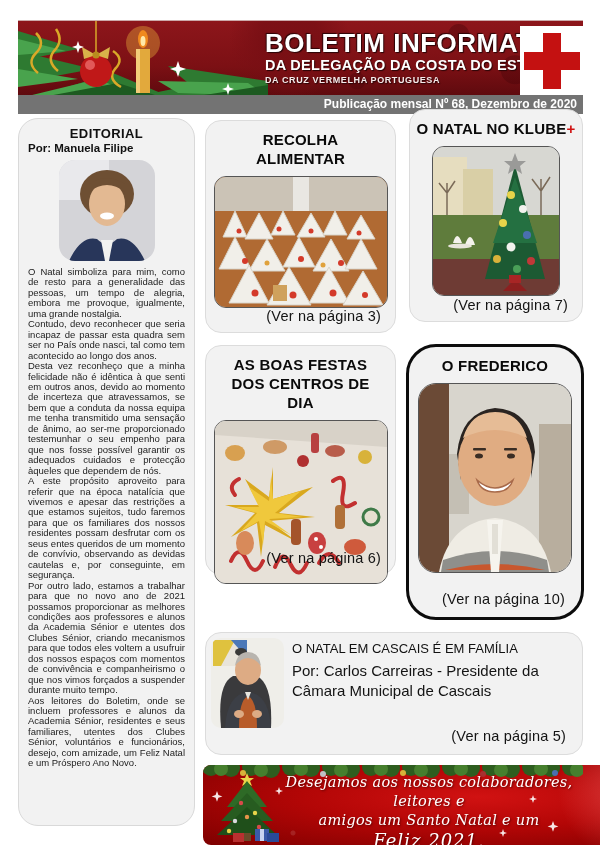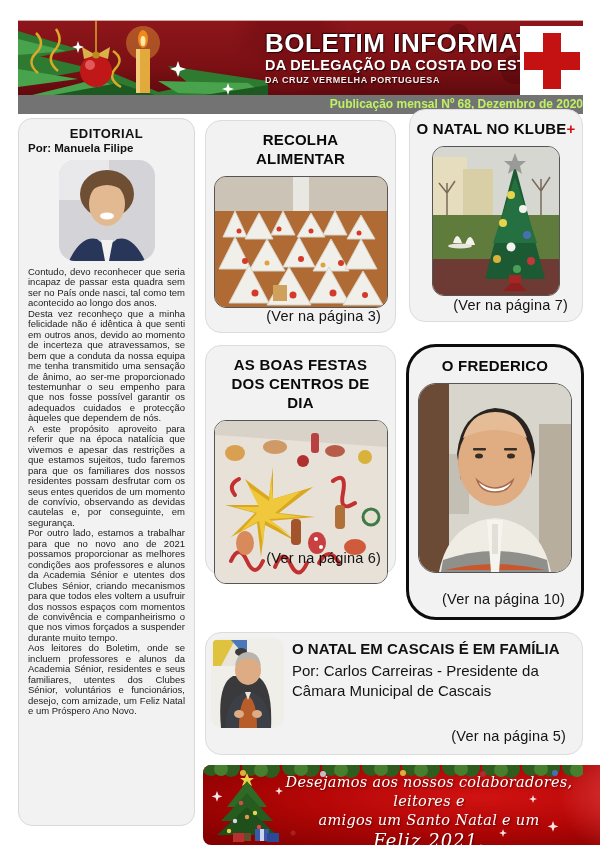--- a/index.html
+++ b/index.html
@@ -34,22 +34,22 @@
   }
   .cross-box{
     position:absolute;right:0;top:5px;width:63px;height:70px;background:#ffffff;
     display:flex;align-items:center;justify-content:center;
   }
   .redcross{position:relative;width:56px;height:56px;}
   .redcross:before{content:"";position:absolute;left:0;top:19px;width:56px;height:18px;background:#c41111;}
   .redcross:after{content:"";position:absolute;left:19px;top:0;width:18px;height:56px;background:#c41111;}
   .pub-bar{
     position:absolute;left:18px;top:95px;width:565px;height:19px;background:#737373;
-    color:#bef264;font-weight:bold;font-size:12px;line-height:19px;text-align:right;
-    box-sizing:border-box;
+    color:#ffffff;font-weight:bold;font-size:12px;line-height:19px;text-align:right;
+    padding-right:6px;box-sizing:border-box;
   }
   
   .card{
     position:absolute;background:#f2f2f2;border:1px solid #dcdcdc;border-radius:16px;
     box-sizing:border-box;
   }
   .card-title{
     font-weight:bold;font-size:15px;line-height:19px;text-align:center;color:#0a0a0a;
     padding-top:9px;letter-spacing:.2px;
   }
@@ -57,39 +57,39 @@
   .caption{
     position:absolute;bottom:8px;right:14px;font-size:14.5px;color:#141414;letter-spacing:.2px;
   }
   .photo{
     display:block;margin:8px auto 0 auto;border-radius:12px;border:1px solid #555;
     overflow:hidden;background:#ddd;
   }
   
   .editorial{
     position:absolute;left:18px;top:118px;width:177px;height:708px;
-    background:#f2f2f2;border:1px solid #d9d9d9;border-radius:14px;box-sizing:border-box;
+    background:#f2f2f2;border:1px solid #d9d9d9;border-radius:20px;box-sizing:border-box;
     padding:7px 9px;
   }
   .ed-title{font-weight:bold;font-size:13px;text-align:center;letter-spacing:.4px;}
   .ed-byline{font-weight:bold;font-size:11.5px;margin-top:1px;}
   .ed-photo{margin:6px auto 6px auto;width:96px;height:101px;border-radius:16px;overflow:hidden;display:block;}
   .ed-text{font-size:9.5px;line-height:10.45px;text-align:justify;color:#1c1c1c;}
   .ed-text p{margin:0;}
   
   #card-recolha{left:205px;top:120px;width:191px;height:213px;}
   #card-klube{left:409px;top:109px;width:174px;height:213px;}
   #card-boas{left:205px;top:345px;width:191px;height:230px;}
   #card-frederico{left:406px;top:344px;width:178px;height:276px;border:3px solid #0c0c0c;border-radius:30px;}
   #card-cascais{left:205px;top:632px;width:378px;height:123px;}
   .cascais-photo{
     position:absolute;left:5px;top:5px;width:73px;height:90px;border-radius:10px;overflow:hidden;
   }
   .cascais-body{position:absolute;left:86px;top:6px;width:286px;}
-  .cascais-title{font-weight:bold;font-size:15px;line-height:20px;}
+  .cascais-title{font-weight:normal;font-size:13px;line-height:20px;}
   .cascais-byline{font-size:15px;line-height:20px;margin-top:2px;color:#141414;}
   
   .footer-banner{
     position:absolute;left:203px;top:765px;width:460px;height:80px;border-radius:8px;
     background:
       radial-gradient(circle at 18% 85%, rgba(255,255,255,.12) 0 2px, transparent 3px),
       radial-gradient(circle at 85% 30%, rgba(255,120,120,.25) 0 30px, transparent 70px),
       radial-gradient(ellipse at 55% 40%, #d11212 0%, #b30606 45%, #7d0000 100%);
     overflow:hidden;
     padding-left:40px;
@@ -171,20 +171,21 @@
     <rect width="96" height="101" fill="#d4d4d8"></rect>
     <rect width="50" height="40" fill="#e9e9ec"></rect>
     <ellipse cx="48" cy="34" rx="27" ry="24" fill="#6e4f33"></ellipse>
     <ellipse cx="48" cy="44" rx="18" ry="22" fill="#e3b992"></ellipse>
     <path d="M30,32 q18,-14 36,0 l0,-8 q-18,-12 -36,0 z" fill="#6e4f33"></path>
     <ellipse cx="48" cy="56" rx="7" ry="3.4" fill="#fff"></ellipse>
     <path d="M10,101 q12,-26 28,-22 q10,10 20,0 q16,-4 28,22 z" fill="#28365a"></path>
     <polygon points="42,80 54,80 50,101 46,101" fill="#f2f2f0"></polygon>
   </svg>
   <div class="ed-text">
+    <p>O Natal simboliza para mim, como de resto para a generalidade das pessoas, um tempo de alegria, embora me provoque, igualmente, uma grande nostalgia.</p>
     <p>Contudo, devo reconhecer que seria incapaz de passar esta quadra sem ser no País onde nasci, tal como tem acontecido ao longo dos anos.</p>
     <p>Desta vez reconheço que a minha felicidade não é idêntica à que senti em outros anos, devido ao momento de incerteza que atravessamos, se bem que a conduta da nossa equipa me tenha transmitido uma sensação de ânimo, ao ser-me proporcionado testemunhar o seu empenho para que nos fosse possível garantir os adequados cuidados e protecção àqueles que dependem de nós.</p>
     <p>A este propósito aproveito para referir que na época natalícia que vivemos e apesar das restrições a que estamos sujeitos, tudo faremos para que os familiares dos nossos residentes possam desfrutar com os seus entes queridos de um momento de convívio, observando as devidas cautelas e, por conseguinte, em segurança.</p>
     <p>Por outro lado, estamos a trabalhar para que no novo ano de 2021 possamos proporcionar as melhores condições aos professores e alunos da Academia Sénior e utentes dos Clubes Sénior, criando mecanismos para que todos eles voltem a usufruir dos nossos espaços com momentos de convivência e companheirismo o que nos vimos forçados a suspender durante muito tempo.</p>
     <p>Aos leitores do Boletim, onde se incluem professores e alunos da Academia Sénior, residentes e seus familiares, utentes dos Clubes Sénior, voluntários e funcionários, desejo, com amizade, um Feliz Natal e um Próspero Ano Novo.</p>
   </div>
 </div>
 
 <div class="card" id="card-recolha">
   <div class="card-title" style="width:130px;margin:0 auto;">RECOLHA ALIMENTAR</div>

